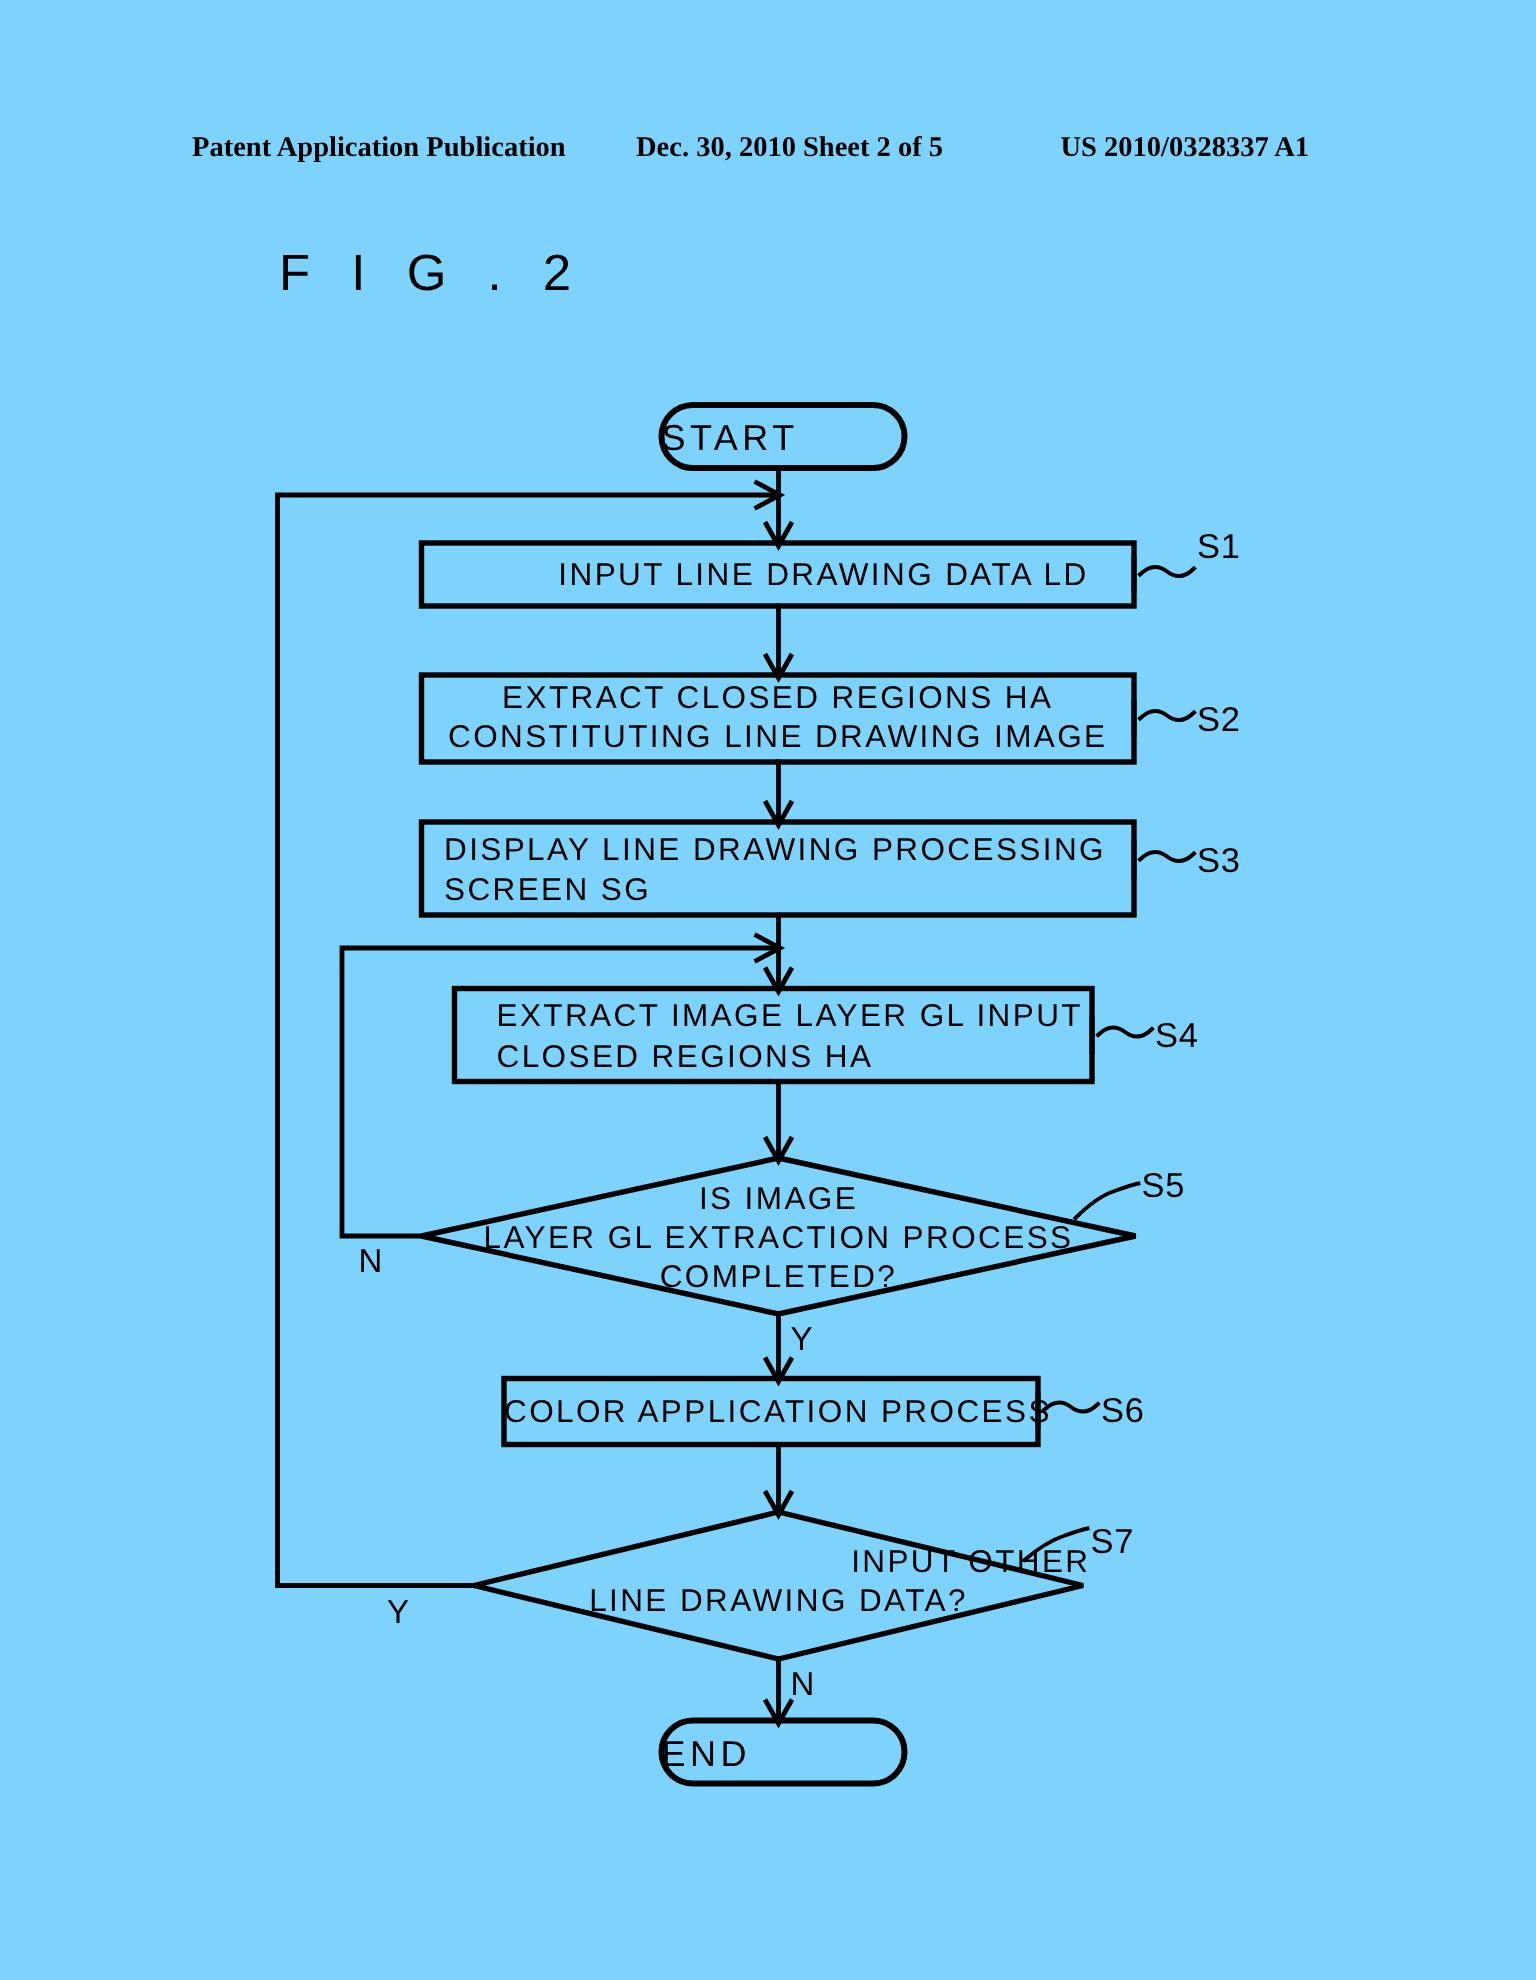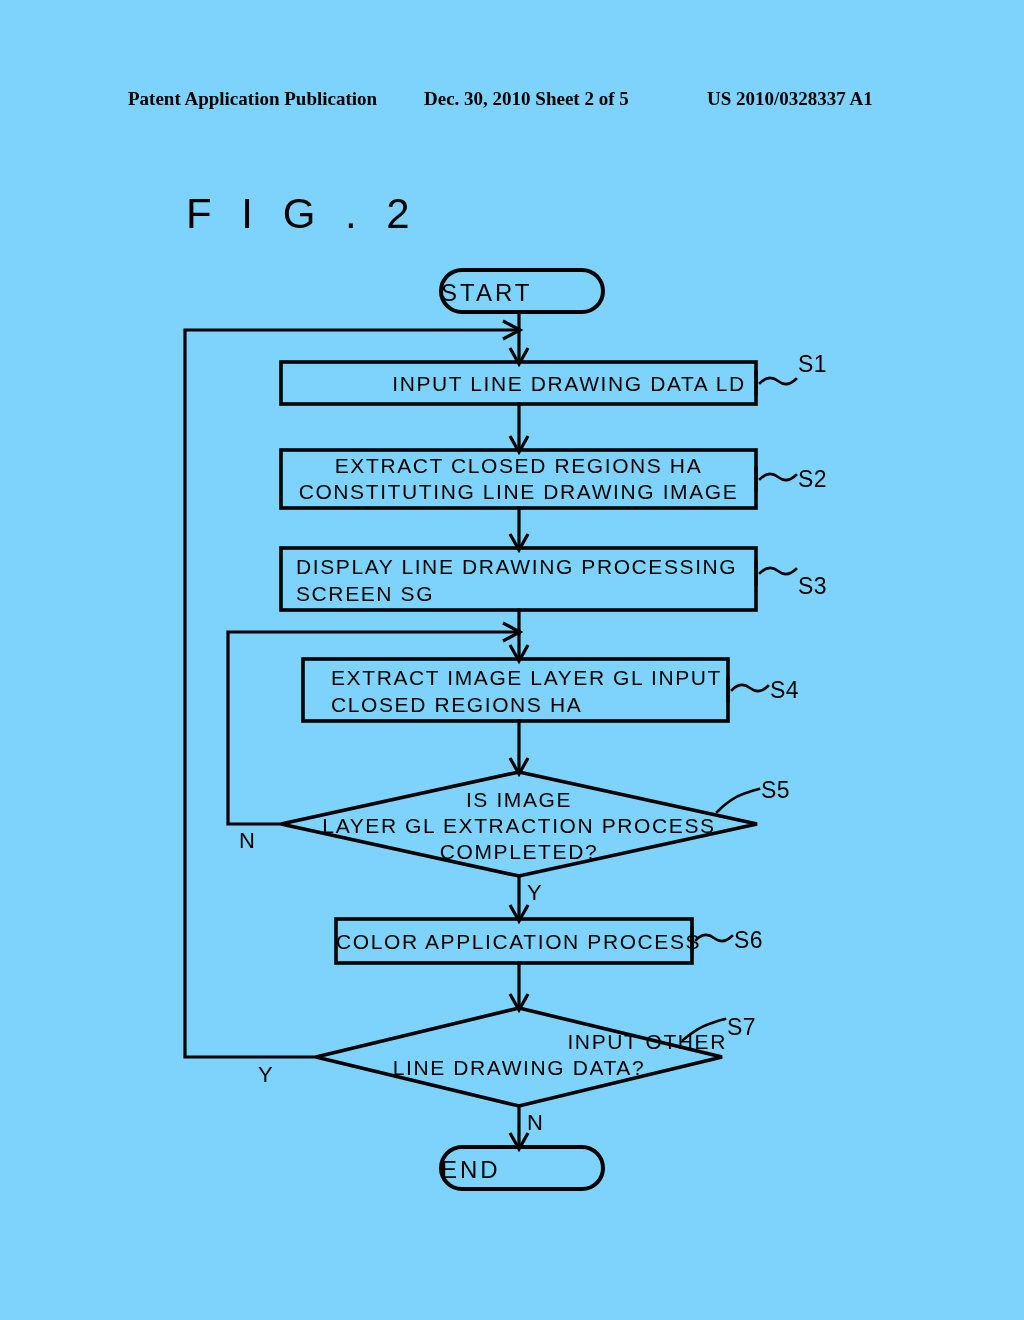--- a/index.html
+++ b/index.html
@@ -11,22 +11,22 @@
   
   #hdr{position:absolute;left:0;top:88px;width:1024px;height:26px;}
   #hdr span{position:absolute;top:0;
             font-family:"Liberation Serif",serif;font-weight:bold;
             font-size:19px;letter-spacing:0px;white-space:nowrap;}
   #hdr-pub{left:128px;}
   #hdr-date{left:424px;}
   #hdr-num{left:707px;}
 
   
-  #figlabel{position:absolute;left:186px;top:190px;
-            font-size:42px;letter-spacing:9px;white-space:nowrap;
+  #figlabel{position:absolute;left:186px;top:163px;
+            font-size:34px;letter-spacing:9px;white-space:nowrap;
             font-family:"Liberation Sans",sans-serif;}
 
   
   #flow{position:absolute;left:0;top:0;width:1024px;height:1320px;}
 
   
   .nodetext{position:absolute;font-family:"Liberation Sans",sans-serif;
             font-size:21px;letter-spacing:1.6px;line-height:26px;
             white-space:pre;color:#000;}
   .ctr{text-align:center;}
@@ -126,21 +126,21 @@
         <path d="M756,562 L756,584"></path>
         <path d="M728,679 L728,701"></path>
         <path d="M692,929 L692,951"></path>
       </g>
     </g>
   </svg>
 
   <div class="termtext" style="left:441px;top:279px;width:162px;">START</div>
   <div class="termtext" style="left:441px;top:1156px;width:162px;">END</div>
 
-  <div class="nodetext ctr" style="left:281px;top:371px;width:536px;padding-left:20px;">INPUT LINE DRAWING DATA LD</div>
+  <div class="nodetext ctr" style="left:281px;top:371px;width:536px;">INPUT LINE DRAWING DATA LD</div>
 
   <div class="nodetext ctr" style="left:281px;top:453px;width:475px;">EXTRACT CLOSED REGIONS HA</div>
   <div class="nodetext ctr" style="left:281px;top:479px;width:475px;">CONSTITUTING LINE DRAWING IMAGE</div>
 
   <div class="nodetext lft" style="left:296px;top:554px;width:460px;">DISPLAY LINE DRAWING PROCESSING</div>
   <div class="nodetext lft" style="left:296px;top:581px;width:460px;">SCREEN SG</div>
 
   <div class="nodetext lft" style="left:331px;top:665px;width:400px;">EXTRACT IMAGE LAYER GL INPUT</div>
   <div class="nodetext lft" style="left:331px;top:692px;width:400px;">CLOSED REGIONS HA</div>
 
@@ -148,21 +148,21 @@
   <div class="nodetext ctr" style="left:281px;top:813px;width:476px;">LAYER GL EXTRACTION PROCESS</div>
   <div class="nodetext ctr" style="left:281px;top:839px;width:476px;">COMPLETED?</div>
 
   <div class="nodetext ctr" style="left:336px;top:929px;width:356px;">COLOR APPLICATION PROCESS</div>
 
   <div class="nodetext ctr" style="left:321px;top:1029px;width:406px;text-align:right;">INPUT OTHER</div>
   <div class="nodetext ctr" style="left:316px;top:1055px;width:406px;">LINE DRAWING DATA?</div>
 
   <div class="steplbl" style="left:798px;top:351px;">S1</div>
   <div class="steplbl" style="left:798px;top:466px;">S2</div>
-  <div class="steplbl" style="left:798px;top:560px;margin-top:13px;">S3</div>
+  <div class="steplbl" style="left:798px;top:560px;">S3</div>
   <div class="steplbl" style="left:770px;top:677px;">S4</div>
   <div class="steplbl" style="left:761px;top:777px;text-align:right;">S5</div>
   <div class="steplbl" style="left:734px;top:927px;">S6</div>
   <div class="steplbl" style="left:727px;top:1014px;">S7</div>
 
   <div class="branchlbl" style="left:239px;top:828px;">N</div>
   <div class="branchlbl" style="left:527px;top:880px;">Y</div>
   <div class="branchlbl" style="left:258px;top:1062px;">Y</div>
   <div class="branchlbl" style="left:527px;top:1110px;">N</div>
 

